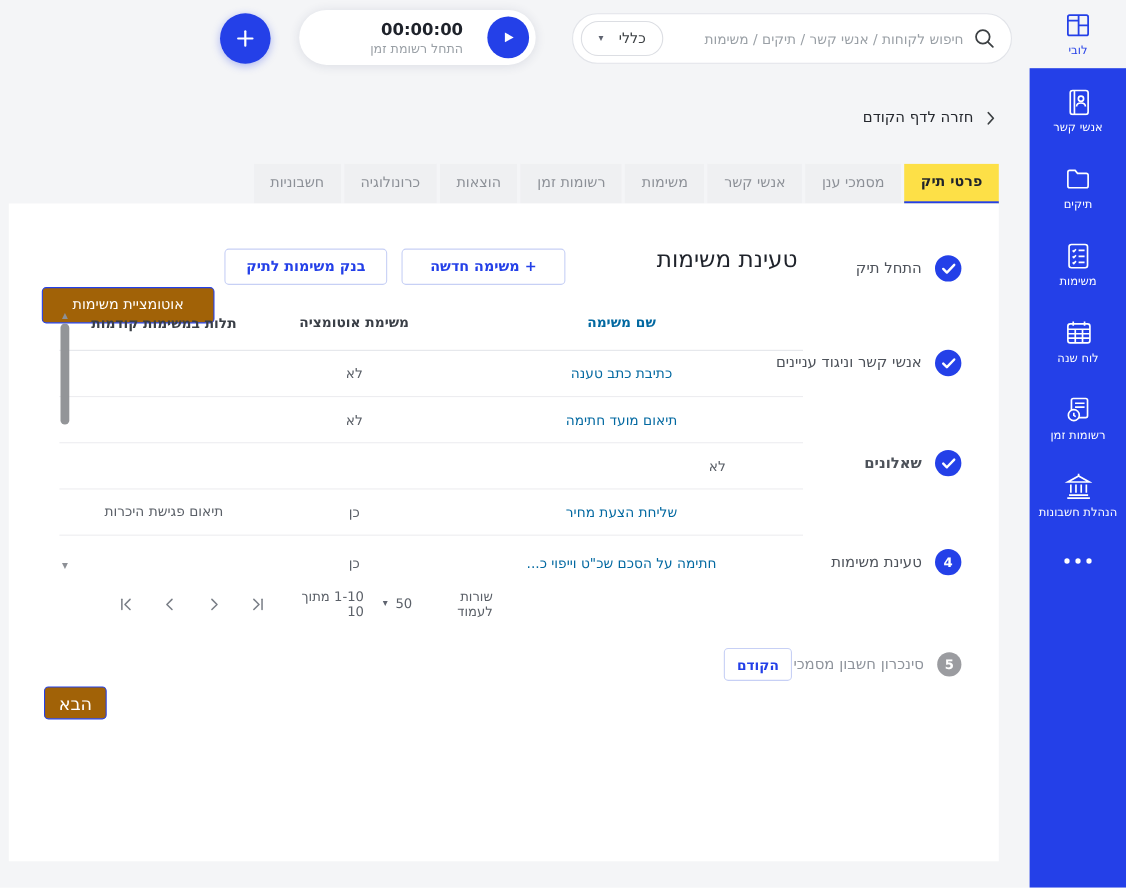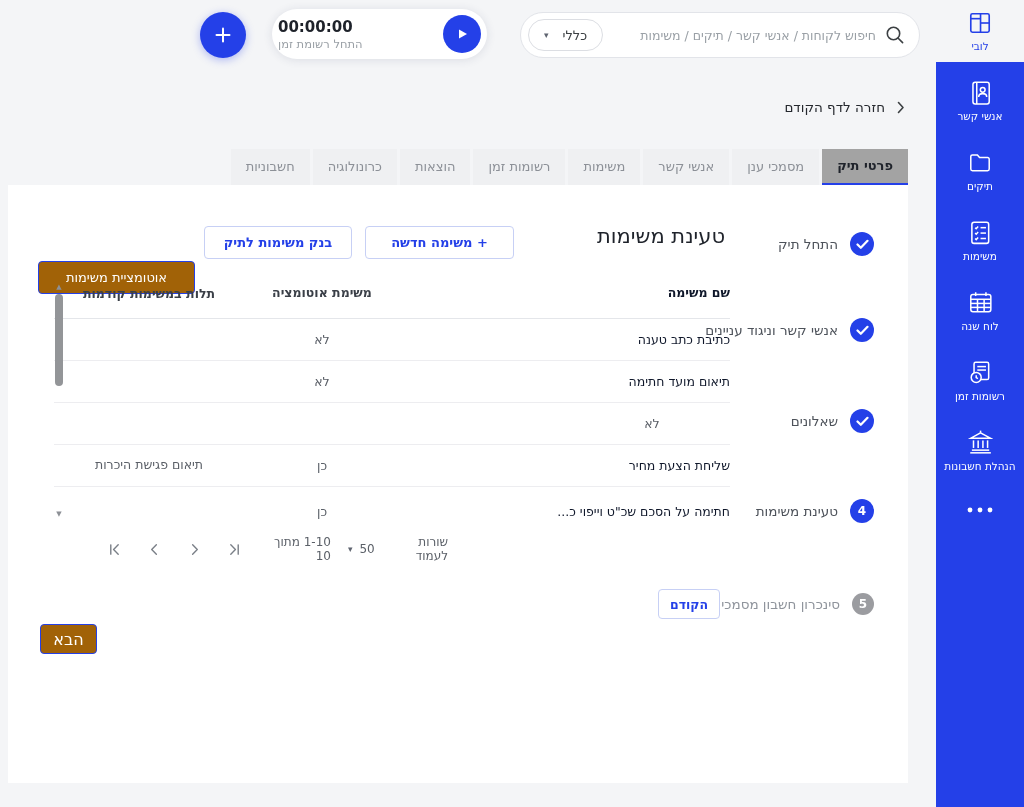--- a/index.html
+++ b/index.html
@@ -41,21 +41,21 @@
   }
   .timer-pill {
     position:absolute; left:272px; top:9px; width:215px; height:50px;
     background:#fff; border-radius:26px; box-shadow:0 1px 10px rgba(40,50,90,.12);
     display:flex; align-items:center; padding:0 6px;
   }
   .timer-play {
     width:38px; height:38px; border-radius:50%; background:#2440e8;
     display:flex; align-items:center; justify-content:center; cursor:pointer; flex:none;
   }
-  .timer-texts { flex:1; text-align:left; padding-right:8px; }
+  .timer-texts { flex:1; text-align:right; padding-right:22px; }
   .timer-time { font-size:15px; font-weight:bold; color:#1e222a; direction:ltr; }
   .timer-label { font-size:11.5px; color:#9aa0a6; margin-top:1px; }
   .search-pill {
     position:absolute; left:520px; top:12px; width:400px; height:46px;
     background:#fff; border:1px solid #e2e4e9; border-radius:23px;
     display:flex; align-items:center; gap:8px; padding:0 13px 0 7px;
   }
   .search-input {
     flex:1; border:none; outline:none; background:transparent;
     font-family:"DejaVu Sans", sans-serif; font-size:12.5px; color:#3c4043;
@@ -73,42 +73,42 @@
   .back-link {
     position:absolute; top:99px; right:119px; display:flex; align-items:center;
     gap:11px; font-size:13.5px; color:#25282e; cursor:pointer;
   }
   .tabs { position:absolute; top:149px; right:116px; display:flex; gap:3px; }
   .tab {
     height:36px; line-height:36px; padding:0 15px; font-size:13px;
     background:#eff0f2; color:#8c9097; white-space:nowrap; cursor:pointer;
   }
   .tab.active {
-    background:#a3a3a3; color:#1f232b; font-weight:bold;
+    background:#fde047; color:#1f232b; font-weight:bold;
     border-bottom:2px solid #2440e8; line-height:34px;text-align:center;
   }
 
   
   .panel {
     position:absolute; left:8px; top:185px; width:900px; height:598px;
     background:#fff;
   }
   .panel-title { position:absolute; top:39px; right:183px; font-size:21px; color:#1f232b; }
 
   .btn { border-radius:4px; font-family:"DejaVu Sans", sans-serif; font-size:13px;
          display:flex; align-items:center; justify-content:center; cursor:pointer; }
   .btn-filled { background:#a16207; color:#fff; border:1px solid #2440e8; font-weight:normal;margin-top:35px; }
   .btn-outline { background:#fff; color:#2440e8; border:1px solid #c7d0f5; font-weight:bold; }
   .btn-automation { position:absolute; left:30px;  top:41px; width:157px; height:33px; }
   .btn-bank       { position:absolute; left:196px; top:41px; width:148px; height:33px; }
   .btn-newtask    { position:absolute; left:357px; top:41px; width:149px; height:33px; }
 
   
   .step { position:absolute; right:34px; display:flex; align-items:center; gap:12px; cursor:pointer; }
-  .step-1 { top:47px; }  .step-2 { top:133px; } .step-3 { top:224px; }
+  .step-1 { top:47px; }  .step-2 { top:133px; } .step-3 { top:224px;font-weight:bold; }
   .step-4 { top:314px; } .step-5 { top:408px; }
   .step-circle {
     width:24px; height:24px; border-radius:50%; background:#2440e8; flex:none;
     display:flex; align-items:center; justify-content:center;
     color:#fff; font-size:12px; font-weight:bold;
   }
   .step-5 .step-circle { width:22px; height:22px; background:#9b9ca0; }
   .step-label { font-size:13.5px; color:#4d525a; white-space:nowrap; }
   .step-5 .step-label { color:#8f949c; }
 
@@ -116,21 +116,21 @@
   .task-table { position:absolute; right:178px; top:100px; width:676px; }
   .thead {
     display:flex; align-items:flex-start; height:34px;
     border-bottom:1px solid #e4e6ea; font-size:12.5px; font-weight:bold; color:#3a3f47;
   }
   .trow {
     display:flex; align-items:center; min-height:42px;
     border-bottom:1px solid #ededf0; font-size:12.5px; color:#5b6068;
   }
   .trow:last-child { border-bottom:none; min-height:48px; }
-  .col-name { width:330px; text-align:right; color:#0f172a; }
+  .col-name { width:330px; text-align:center; color:#0369a1; }
   .col-auto { width:156px; text-align:center; }
   .col-dep  { width:190px; text-align:center; line-height:1.5; }
 
   
   .vscroll { position:absolute; left:45px; top:98px; width:12px; height:235px; }
   .sb-arrow { position:absolute; left:0; width:12px; text-align:center;
               font-size:7px; color:#8d9096; cursor:pointer; }
   .sb-up { top:0; } .sb-down { bottom:0; }
   .sb-thumb {
     position:absolute; top:11px; left:2px; width:8px; height:92px;

